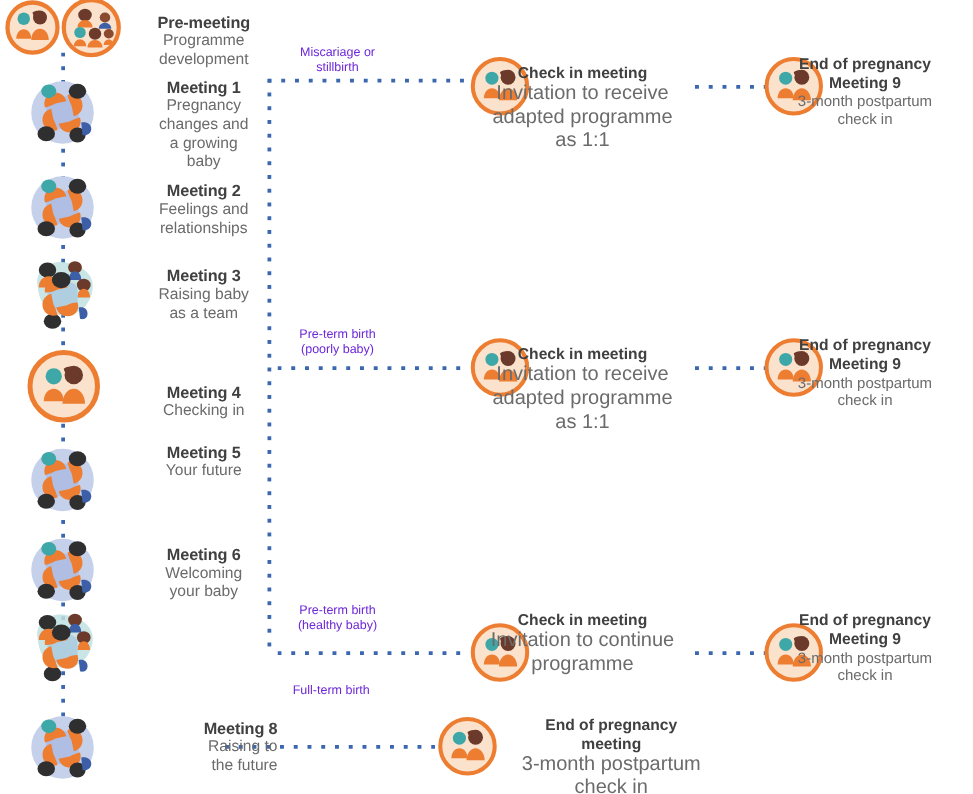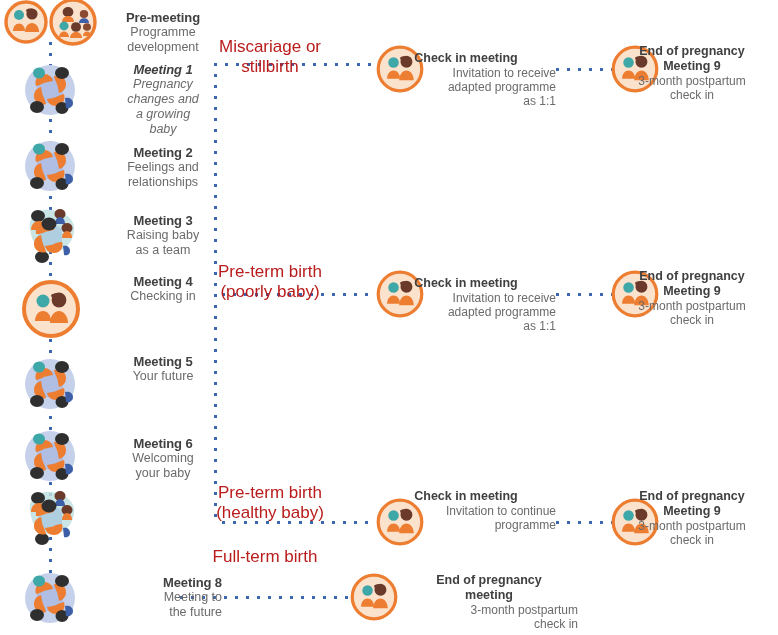--- a/index.html
+++ b/index.html
@@ -18,29 +18,29 @@
   .lbl{position:absolute;text-align:center;color:#767676;line-height:1.2;}
 
   
   .left-lbl{width:118px;left:104px;font-size:12.5px;}
   .left-lbl .t-bold{font-size:13px;letter-spacing:-0.1px;}
   .left-lbl .t-reg{font-size:12.5px;}
 
   
   .mid-lbl{width:180px;font-size:12px;}
   .mid-lbl .t-bold{font-size:12.5px;}
-  .mid-lbl .t-reg{font-size:12px;text-align:right;}
+  .mid-lbl .t-reg{font-size:16px;}
 
   
   .right-lbl{width:168px;font-size:12px;}
   .right-lbl .t-bold{font-size:12.5px;}
   .right-lbl .t-reg{font-size:12px;}
 
   
-  .edge-lbl{font-size:17px;color:#b91c1c;width:170px;}
+  .edge-lbl{font-size:10px;color:#6d28d9;width:170px;}
 
   
   .dot-v{position:absolute;width:3px;background-image:
       linear-gradient(to bottom,#3a67b0 0 3px,transparent 3px 11px);
       background-size:3px 11px;}
   .dot-h{position:absolute;height:3px;background-image:
       linear-gradient(to right,#3a67b0 0 3px,transparent 3px 11px);
       background-size:11px 3px;}
 
   
@@ -237,60 +237,60 @@
       </g>
     </svg>
   </div>
 
   <div class="node-text left-lbl" style="top:10px;">
     <span class="t-bold">Pre-meeting</span>
     <span class="t-reg">Programme</span>
     <span class="t-reg">development</span>
   </div>
 
-  <div class="node-text left-lbl" style="top:62px;font-style:italic;">
+  <div class="node-text left-lbl" style="top:62px;">
     <span class="t-bold">Meeting 1</span>
     <span class="t-reg">Pregnancy</span>
     <span class="t-reg">changes and</span>
     <span class="t-reg">a growing</span>
     <span class="t-reg">baby</span>
   </div>
 
   <div class="node-text left-lbl" style="top:145px;">
     <span class="t-bold">Meeting 2</span>
     <span class="t-reg">Feelings and</span>
     <span class="t-reg">relationships</span>
   </div>
 
   <div class="node-text left-lbl" style="top:213px;">
     <span class="t-bold">Meeting 3</span>
     <span class="t-reg">Raising baby</span>
     <span class="t-reg">as a team</span>
   </div>
 
-  <div class="node-text left-lbl" style="top:274px;">
+  <div class="node-text left-lbl" style="top:306px;">
     <span class="t-bold">Meeting 4</span>
     <span class="t-reg">Checking in</span>
   </div>
 
   <div class="node-text left-lbl" style="top:354px;">
     <span class="t-bold">Meeting 5</span>
     <span class="t-reg">Your future</span>
   </div>
 
   <div class="node-text left-lbl" style="top:436px;text-align:center;">
     <span class="t-bold">Meeting 6</span>
     <span class="t-reg">Welcoming</span>
     <span class="t-reg">your baby</span>
   </div>
 
 
   <div class="node-text left-lbl" style="top:575px;text-align:right;">
     <span class="t-bold">Meeting 8</span>
-    <span class="t-reg">Meeting to</span>
+    <span class="t-reg">Raising to</span>
     <span class="t-reg">the future</span>
   </div>
 
   <div class="lbl edge-lbl" style="left:185px;top:37px;">
     <span>Miscariage or</span><br>
     <span>stillbirth</span>
   </div>
 
   <div class="icon" style="left:375px;top:44px;">
     <svg width="50" height="50" viewBox="0 0 62 62">

